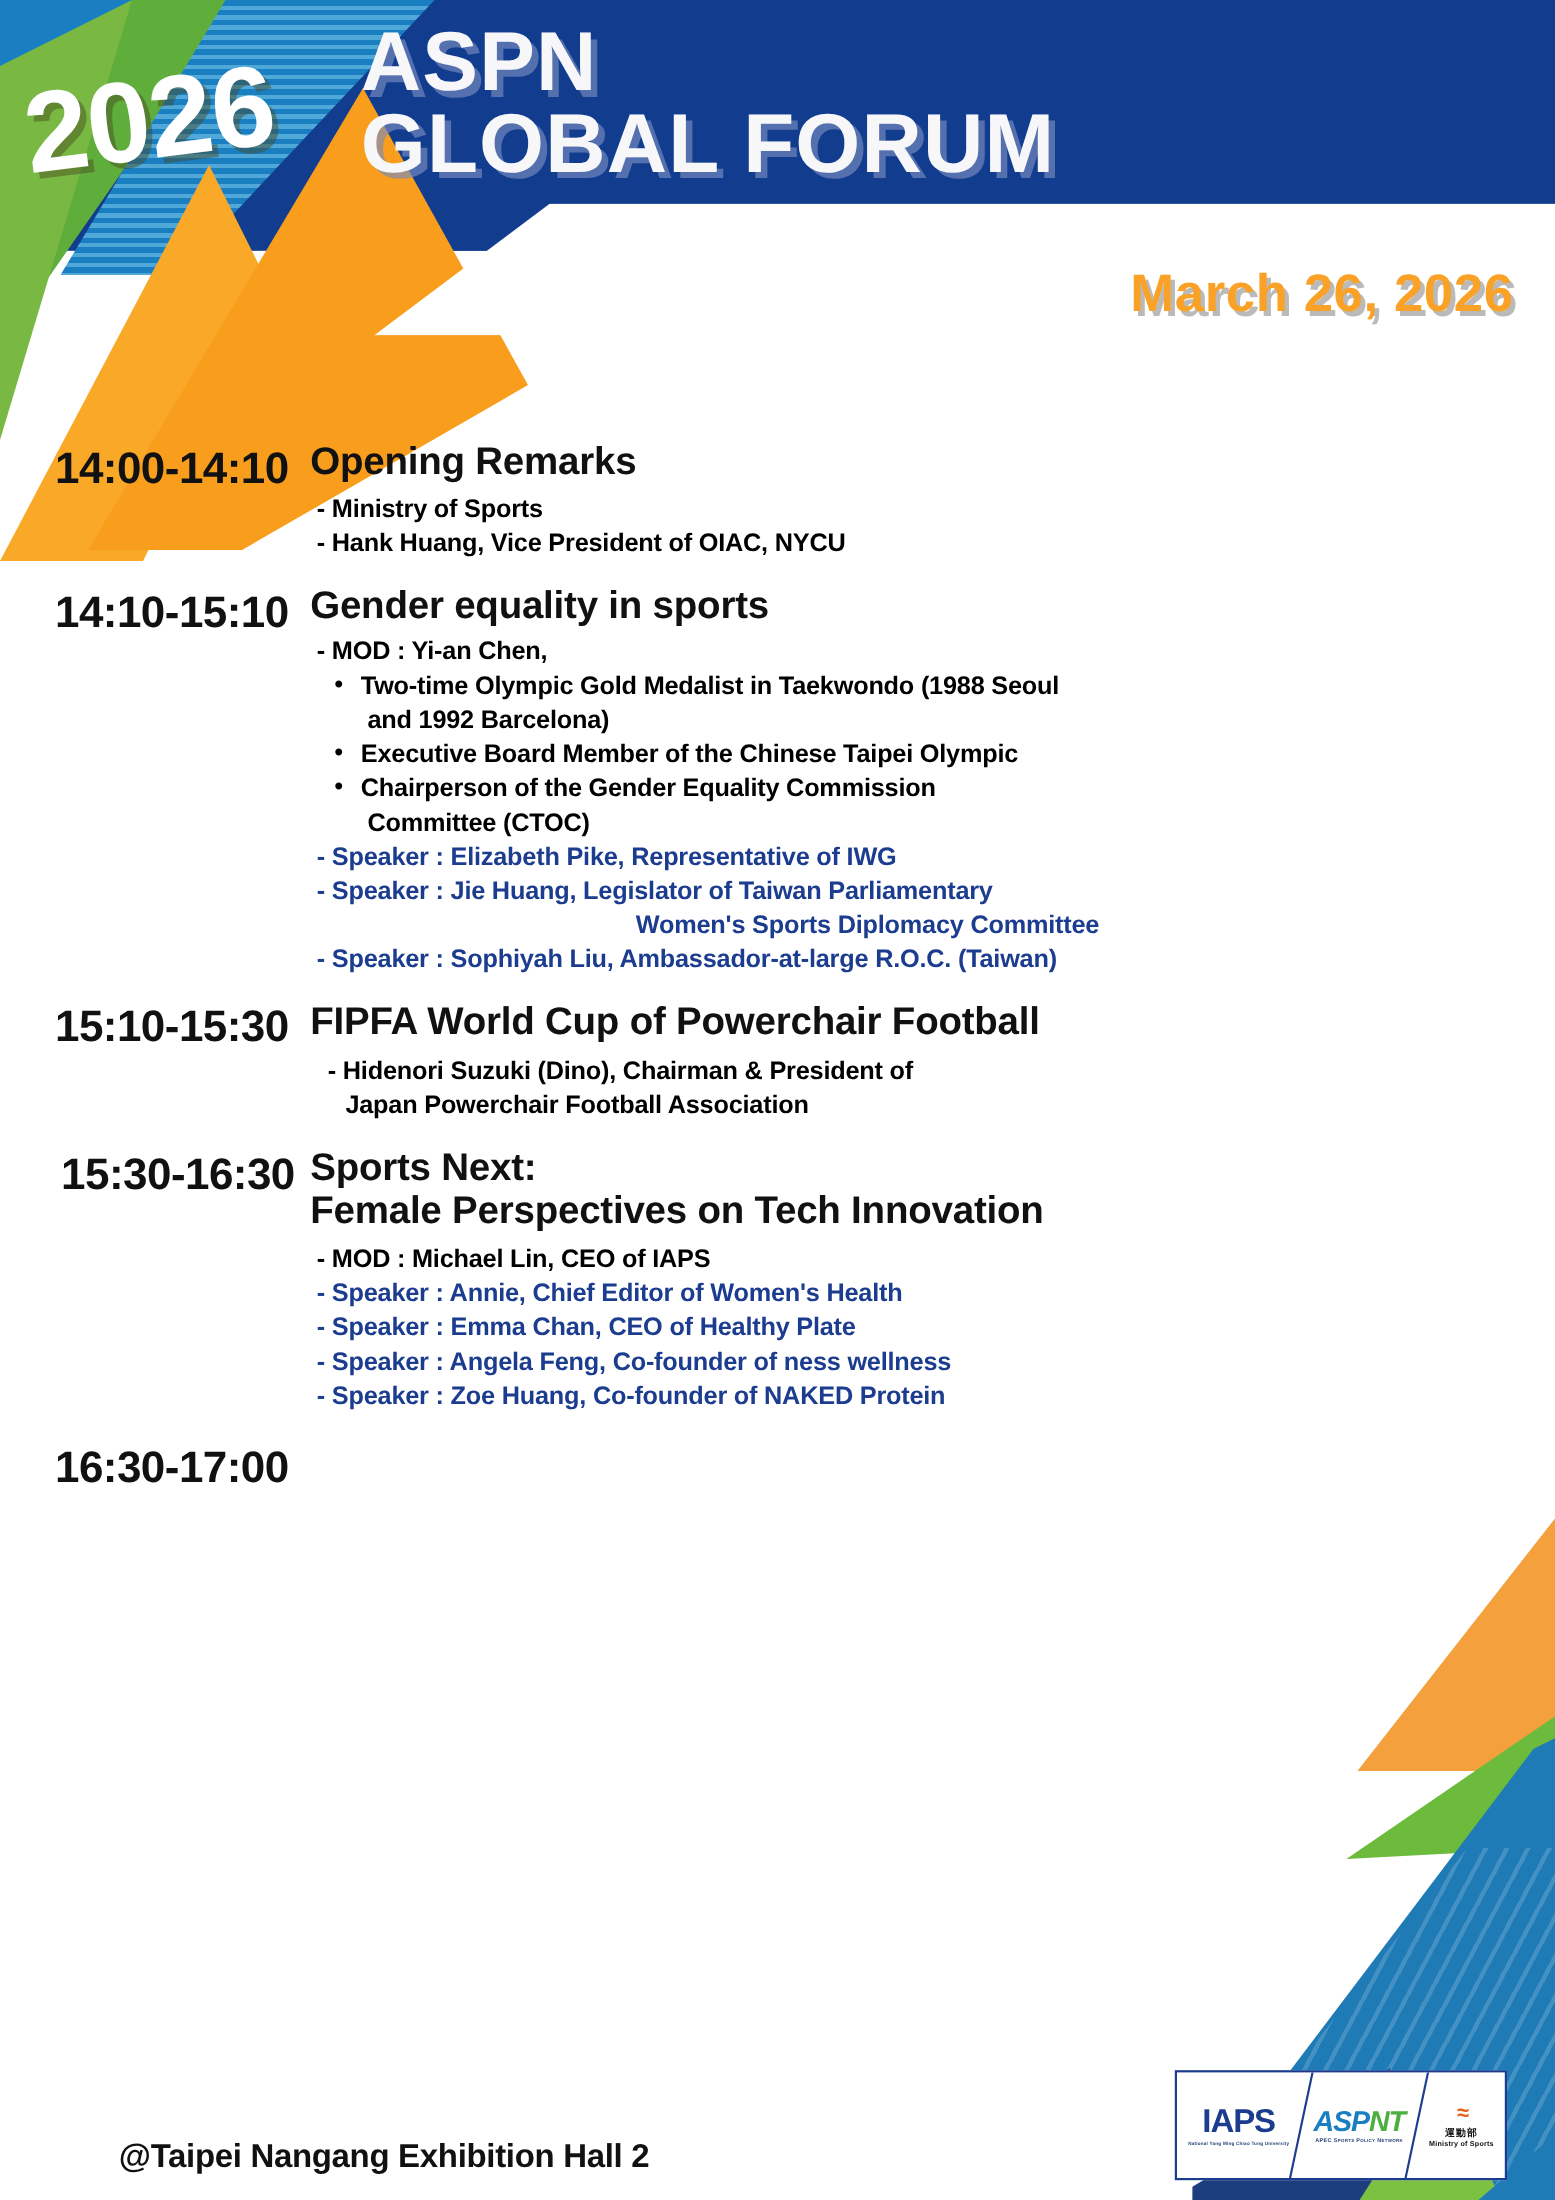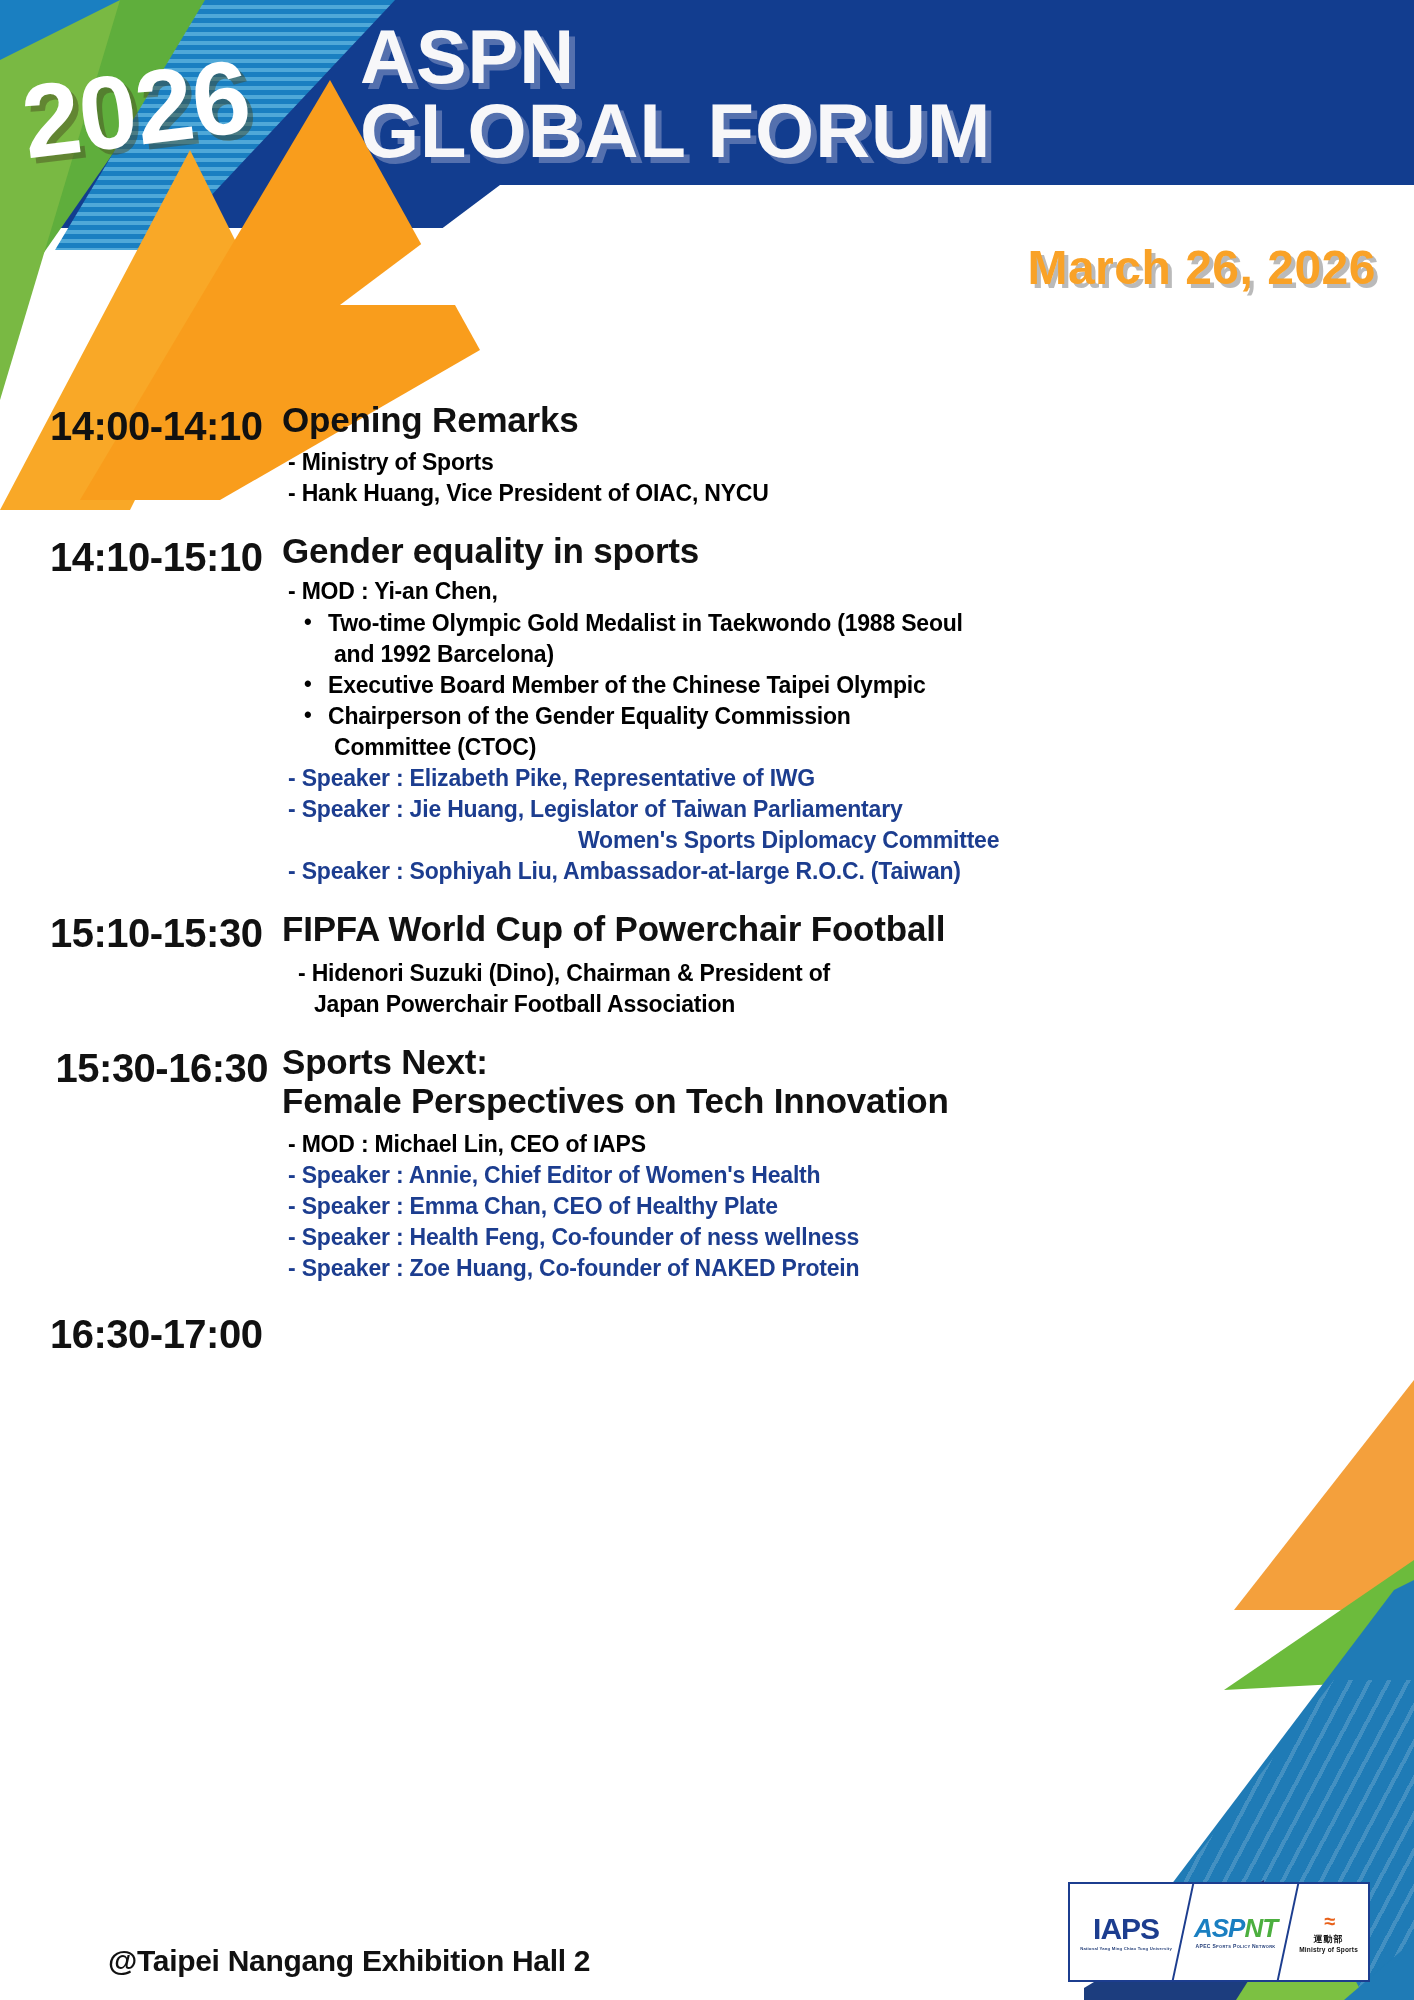--- a/index.html
+++ b/index.html
@@ -76,21 +76,21 @@
   .year-text{
     position:absolute; left:22px; top:50px;
     font-size:104px; font-weight:bold; color:#ffffff;
     letter-spacing:-1px;
     transform:rotate(-7deg);
     text-shadow: 5px 6px 0 rgba(70,70,30,0.45);
     z-index:7;
     font-stretch:condensed;
   }
   .title-block{
-    position:absolute; left:360px; top:20px;
+    position:absolute; left:328px; top:20px;
     z-index:7;
   }
   .title-line{
     font-size:76px; font-weight:bold; color:#f7f7f9;
     line-height:0.98;
     letter-spacing:1px;
     text-shadow: 6px 6px 0 rgba(120,140,190,0.65);
     white-space:nowrap;
   }
   #event-date{
@@ -329,21 +329,21 @@
 
   <div class="sched-row" id="row-sportsnext">
     <div class="time-col">15:30-16:30</div>
     <div class="body-col">
       <div class="sess-title">Sports Next:</div>
       <div class="sess-title">Female Perspectives on Tech Innovation</div>
       <div class="detail-list">
         <div class="detail light dash">- MOD : Michael Lin, CEO of IAPS</div>
         <div class="detail dark dash">- Speaker : Annie, Chief Editor of Women's Health</div>
         <div class="detail dark dash">- Speaker : Emma Chan, CEO of Healthy Plate</div>
-        <div class="detail dark dash">- Speaker : Health Feng, Co-founder of ness wellness</div>
+        <div class="detail dark dash">- Speaker : Angela Feng, Co-founder of ness wellness</div>
         <div class="detail dark dash">- Speaker : Zoe Huang, Co-founder of NAKED Protein</div>
       </div>
     </div>
   </div>
 
   <div class="sched-row" id="row-networking">
     <div class="time-col">16:30-17:00</div>
   </div>
 
 </div>

